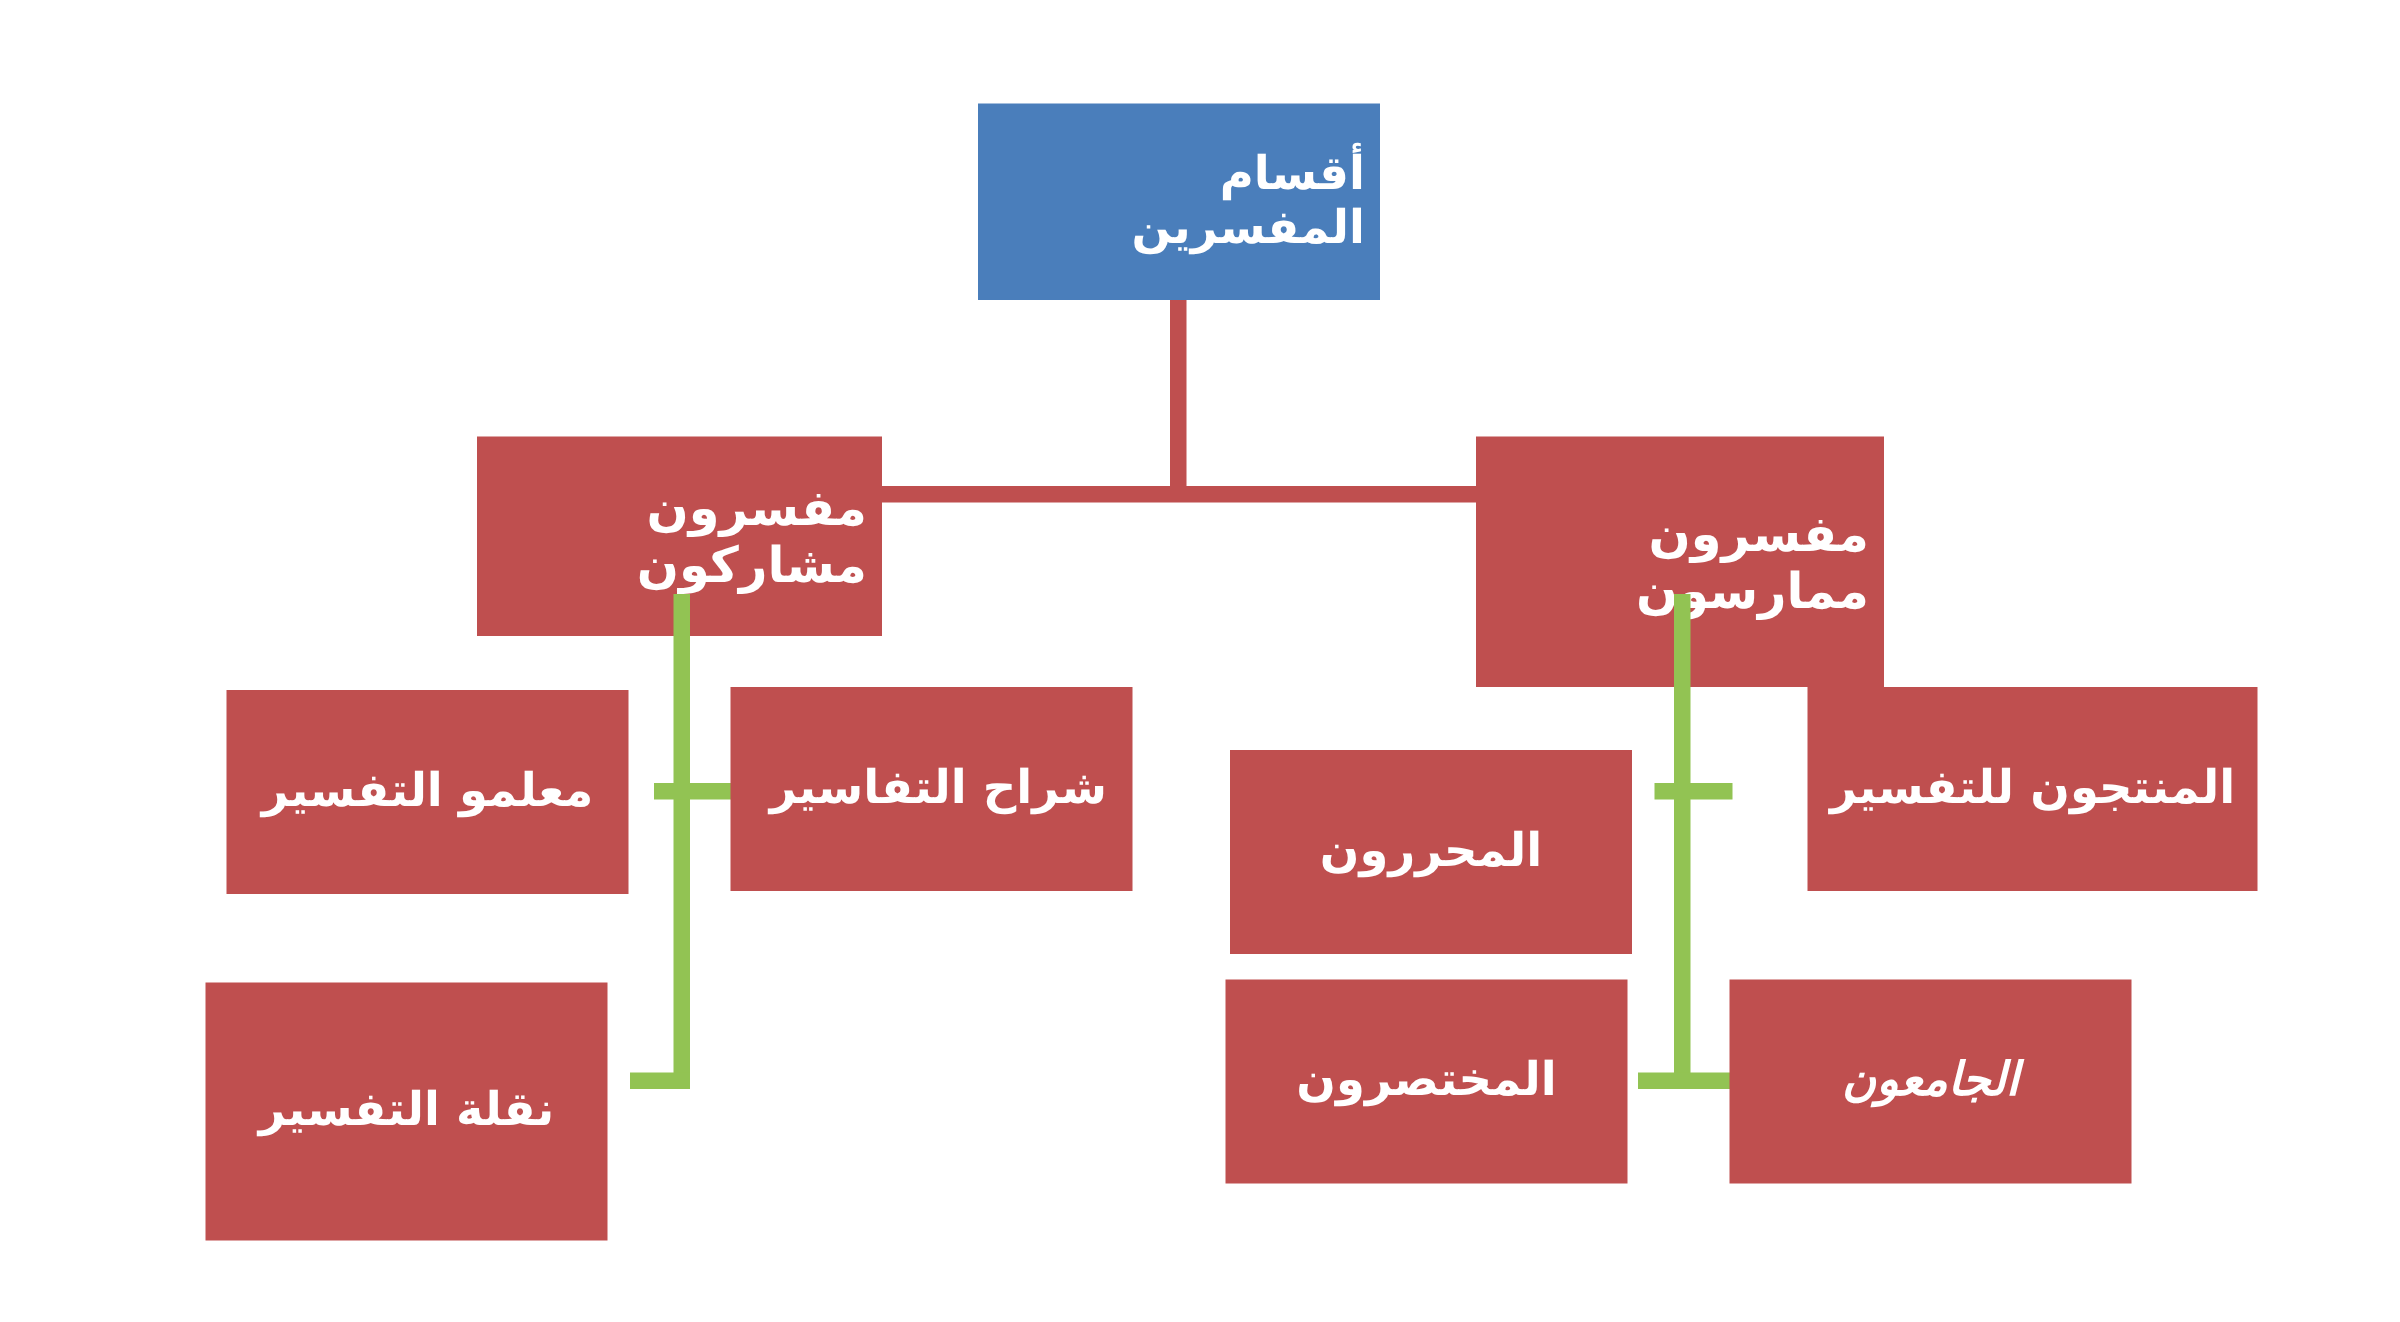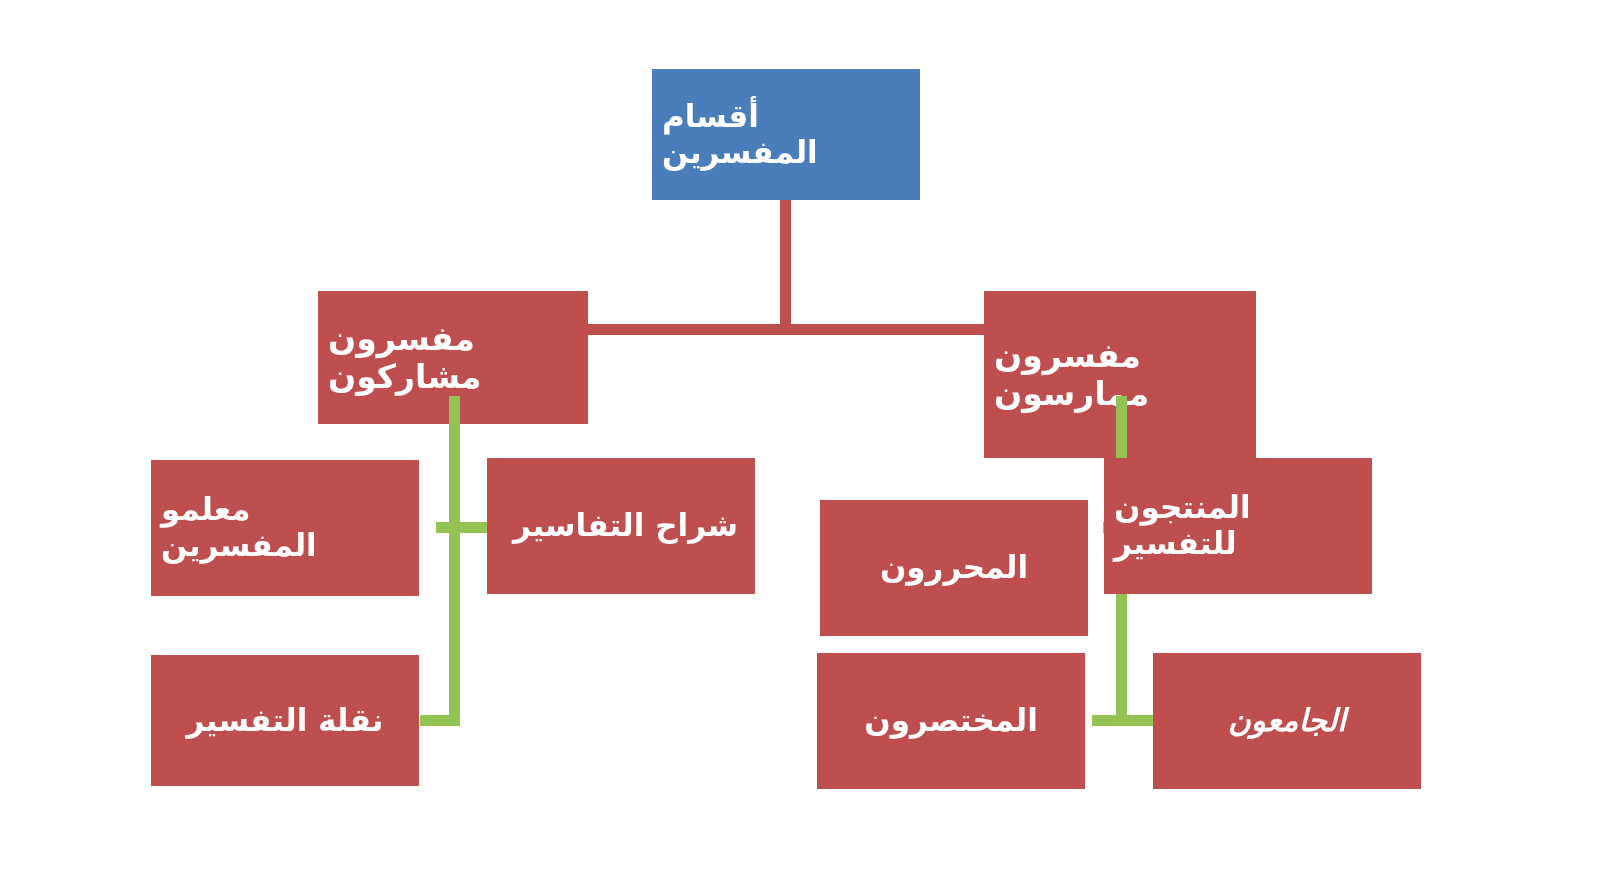--- a/index.html
+++ b/index.html
@@ -19,21 +19,21 @@
     overflow: hidden;
   }
   .node {
     position: absolute;
     display: flex;
     align-items: center;
     justify-content: center;
     box-sizing: border-box;
     color: #ffffff;
     direction: rtl;
-    text-align: left;
+    text-align: right;
     line-height: 1.15;
     padding: 4px 10px;
     font-family: "DejaVu Sans", sans-serif;
     font-weight: 700;
     letter-spacing: 0;
     user-select: none;
   }
   .node-root {
     background: #4A7EBB;
     font-size: 31px;
@@ -73,27 +73,27 @@
   <div class="node node-branch" style="left:984px; top:263px; width:272px; height:167px;">مفسرون ممارسون</div>
 
   <div class="connector conn-green" style="left:449px; top:396px; width:11px; height:330px;"></div>
   <div class="connector conn-green" style="left:436px; top:522px; width:52px; height:11px;"></div>
   <div class="connector conn-green" style="left:420px; top:715px; width:40px; height:11px;"></div>
 
   <div class="connector conn-green" style="left:1116px; top:396px; width:11px; height:330px;"></div>
   <div class="connector conn-green" style="left:1103px; top:522px; width:52px; height:11px;"></div>
   <div class="connector conn-green" style="left:1092px; top:715px; width:74px; height:11px;"></div>
 
-  <div class="node node-leaf" style="left:151px; top:460px; width:268px; height:136px;">معلمو المفسرين</div>
+  <div class="node node-leaf" style="left:151px; top:460px; width:268px; height:136px;">معلمو التفسير</div>
 
   <div class="node node-leaf" style="left:487px; top:458px; width:268px; height:136px;padding-left:19px;">شراح التفاسير</div>
 
-  <div class="node node-leaf" style="left:151px; top:655px; width:268px; height:131px;">نقلة التفسير</div>
+  <div class="node node-leaf" style="left:137px; top:655px; width:268px; height:172px;">نقلة التفسير</div>
 
   <div class="node node-leaf" style="left:820px; top:458px; width:268px; height:136px;margin-top:42px;">المحررون</div>
 
-  <div class="node node-leaf" style="left:1104px; top:458px; width:268px; height:136px;">المنتجون للتفسير</div>
+  <div class="node node-leaf" style="left:1205px; top:458px; width:300px; height:136px;">المنتجون للتفسير</div>
 
   <div class="node node-leaf" style="left:817px; top:653px; width:268px; height:136px;">المختصرون</div>
 
   <div class="node node-leaf" style="left:1153px; top:653px; width:268px; height:136px;font-style:italic;">الجامعون</div>
 
 </div>
 
 </body></html>

